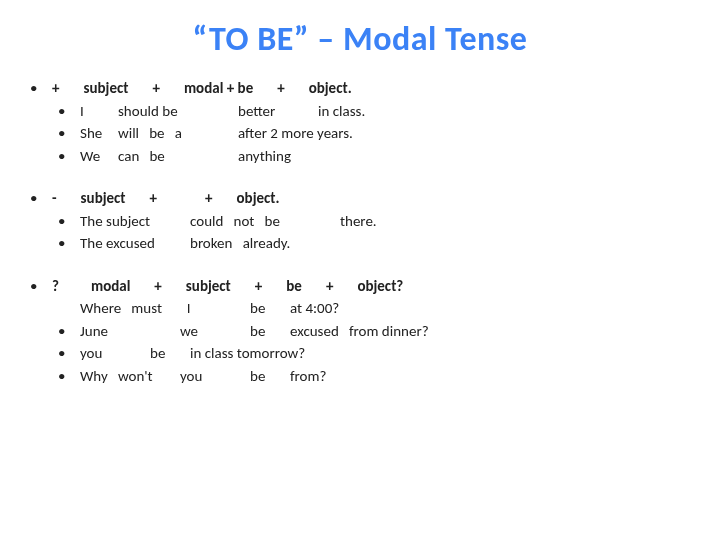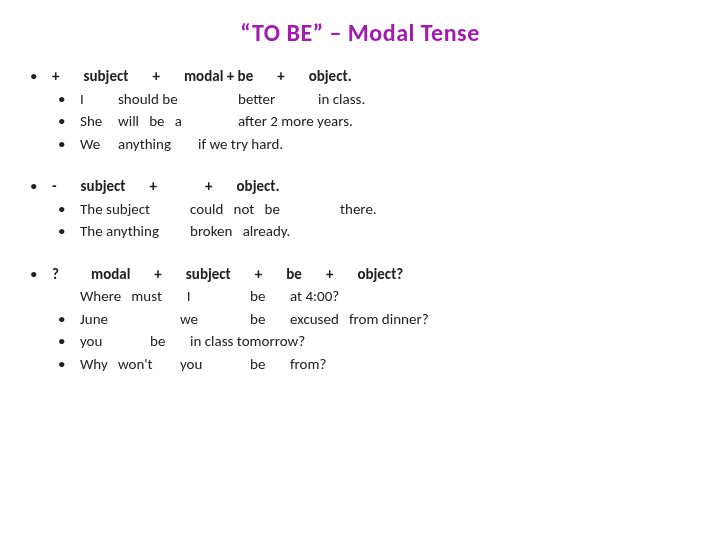--- a/index.html
+++ b/index.html
@@ -13,25 +13,25 @@
       overflow: hidden;
     }
     .page {
       width: 720px;
       height: 540px;
       padding: 18px 30px 10px 30px;
       display: flex;
       flex-direction: column;
     }
     .title {
-      font-size: 24px;
+      font-size: 34px;
       font-weight: 700;
       text-align: center;
       margin-bottom: 18px;
-      color: #a21caf;
+      color: #3b82f6;
       letter-spacing: 0.5px;
     }
     .content {
       display: flex;
       flex-direction: column;
       gap: 0px;
     }
     .section {
       margin-bottom: 10px;
     }
@@ -99,22 +99,22 @@
           <span style="display:inline-block;width:38px">She</span>
           <span style="display:inline-block;width:120px">will &nbsp; be &nbsp; a</span>
           <span>after 2 more years.</span>
         </span>
       </div>
 
       <div class="row indent1">
         <span class="bullet">•</span>
         <span class="row-content">
           <span style="display:inline-block;width:38px">We</span>
+          <span style="display:inline-block;width:120px">can &nbsp; be</span>
           <span style="display:inline-block;width:80px">anything</span>
-          <span>if we try hard.</span>
         </span>
       </div>
     </div>
 
     <div style="height:10px"></div>
 
     <div class="section">
       <div class="row">
         <span class="bullet">•</span>
         <span class="row-content">
@@ -136,21 +136,21 @@
         <span class="row-content">
           <span style="display:inline-block;width:110px">The subject</span>
           <span style="display:inline-block;width:150px">could &nbsp; not &nbsp; be</span>
           <span>there.</span>
         </span>
       </div>
 
       <div class="row indent1">
         <span class="bullet">•</span>
         <span class="row-content">
-          <span style="display:inline-block;width:110px">The anything</span>
+          <span style="display:inline-block;width:110px">The excused</span>
           <span>broken &nbsp; already.</span>
         </span>
       </div>
     </div>
 
     <div style="height:10px"></div>
 
     <div class="section">
       <div class="row">
         <span class="bullet">•</span>

